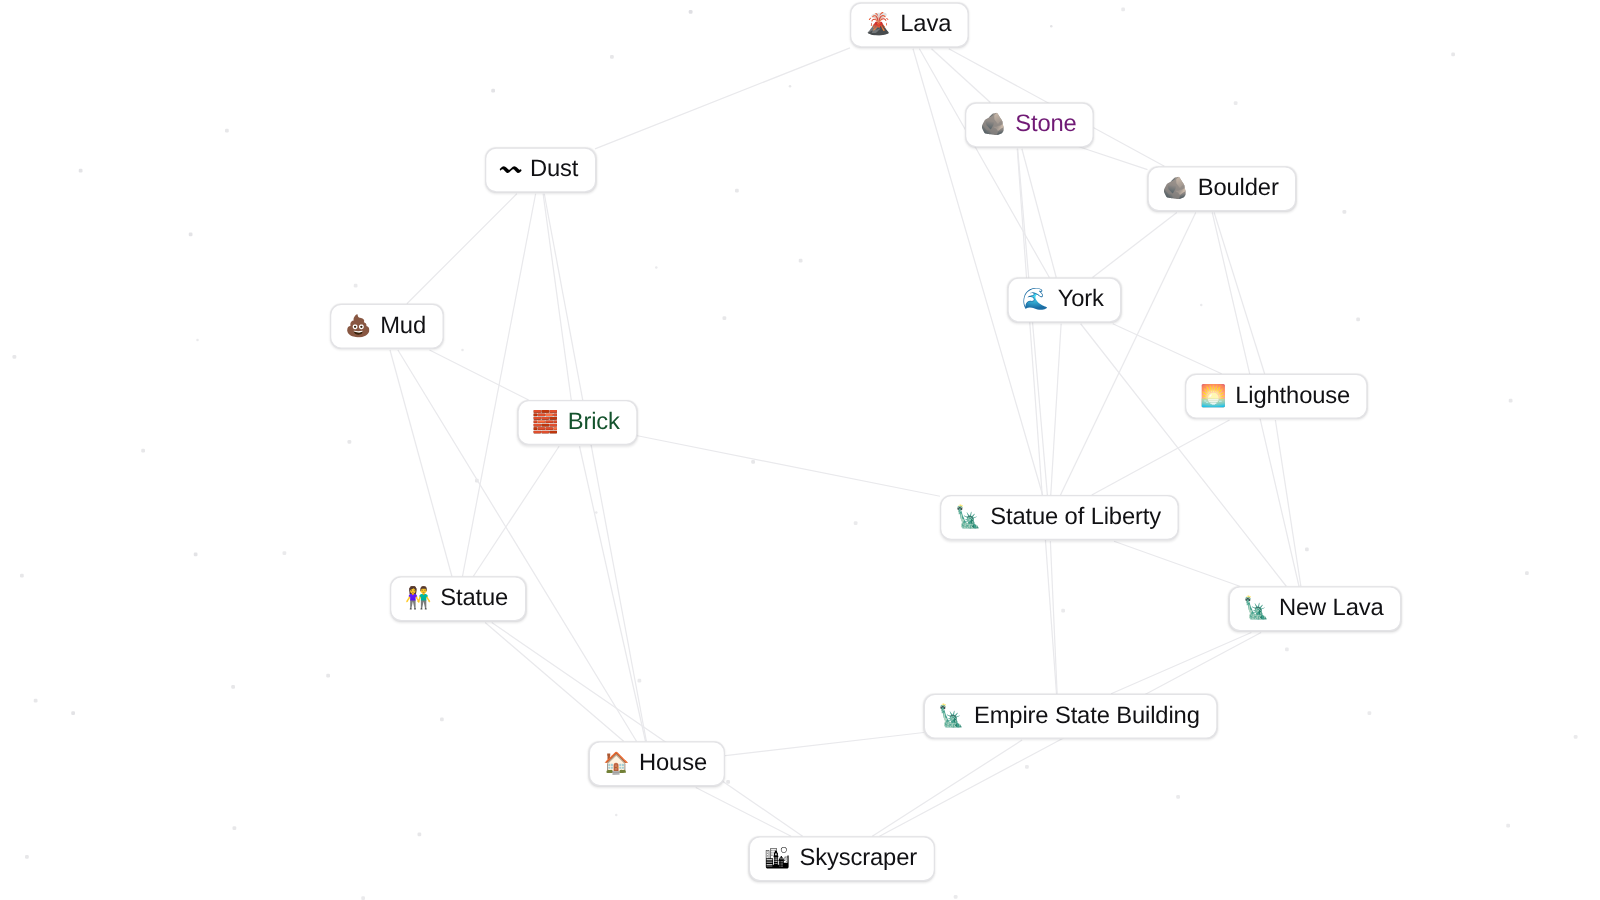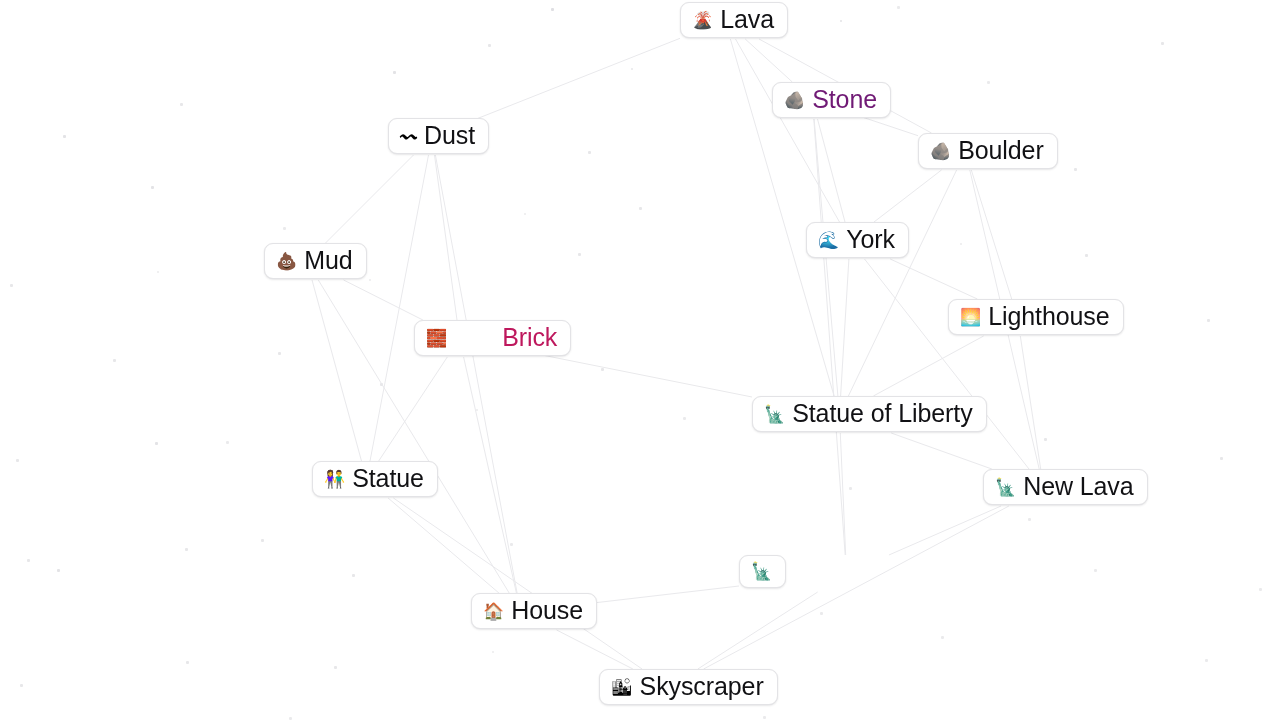--- a/index.html
+++ b/index.html
@@ -50,21 +50,21 @@
     user-select: none;
   }
   .node-emoji {
     font-family: "DejaVu Sans", sans-serif;
     font-size: 17px;
     line-height: 20px;
     display: inline-block;
   }
   .node-label {
     font-family: "Liberation Sans", sans-serif;
-    font-size: 25px;
+    font-size: 19px;
     line-height: 23px;
     color: #111114;
     letter-spacing: -0.1px;
   }
   .star {
     position: absolute;
     border-radius: 1px;
     background: #b9b9c0;
   }
 </style>
@@ -183,21 +183,21 @@
       <div class="node" style="left: 388px; top: 118px; border-color: rgb(227, 227, 230);">
         <span class="node-emoji">〰</span>
         <span class="node-label" style="color: rgb(17, 17, 20); text-align: right;">Dust</span>
       </div>
       <div class="node" style="left: 264px; top: 243px; border-color: rgb(227, 227, 230);">
         <span class="node-emoji">💩</span>
         <span class="node-label" style="color: rgb(17, 17, 20);">Mud</span>
       </div>
       <div class="node" style="left: 414px; top: 320px; border-color: rgb(227, 227, 230);">
         <span class="node-emoji">🧱</span>
-        <span class="node-label" style="color: #be185d; margin-left: 48px;">Brick</span>
+        <span class="node-label" style="color: #14532d;">Brick</span>
       </div>
       <div class="node" style="left: 806px; top: 222px; border-color: rgb(227, 227, 230);">
         <span class="node-emoji">🌊</span>
         <span class="node-label" style="color: rgb(17, 17, 20);">York</span>
       </div>
       <div class="node" style="left: 948px; top: 299px; border-color: rgb(227, 227, 230);">
         <span class="node-emoji">🌅</span>
         <span class="node-label" style="color: rgb(17, 17, 20);">Lighthouse</span>
       </div>
       <div class="node" style="left: 752px; top: 396px; border-color: rgb(227, 227, 230);">
@@ -207,20 +207,21 @@
       <div class="node" style="left: 983px; top: 469px; border-color: rgb(227, 227, 230);">
         <span class="node-emoji">🗽</span>
         <span class="node-label" style="color: rgb(17, 17, 20);">New Lava</span>
       </div>
       <div class="node" style="left: 312px; top: 461px; border-color: rgb(227, 227, 230);">
         <span class="node-emoji">👫</span>
         <span class="node-label" style="color: rgb(17, 17, 20);">Statue</span>
       </div>
       <div class="node" style="left: 739px; top: 555px; border-color: rgb(227, 227, 230);">
         <span class="node-emoji">🗽</span>
+        <span class="node-label" style="color: rgb(17, 17, 20);">Empire State Building</span>
       </div>
       <div class="node" style="left: 471px; top: 593px; border-color: rgb(227, 227, 230);">
         <span class="node-emoji">🏠</span>
         <span class="node-label" style="color: rgb(17, 17, 20);">House</span>
       </div>
       <div class="node" style="left: 599px; top: 669px; border-color: rgb(227, 227, 230);">
         <span class="node-emoji">🏙</span>
         <span class="node-label" style="color: rgb(17, 17, 20);">Skyscraper</span>
       </div>
     </div>

